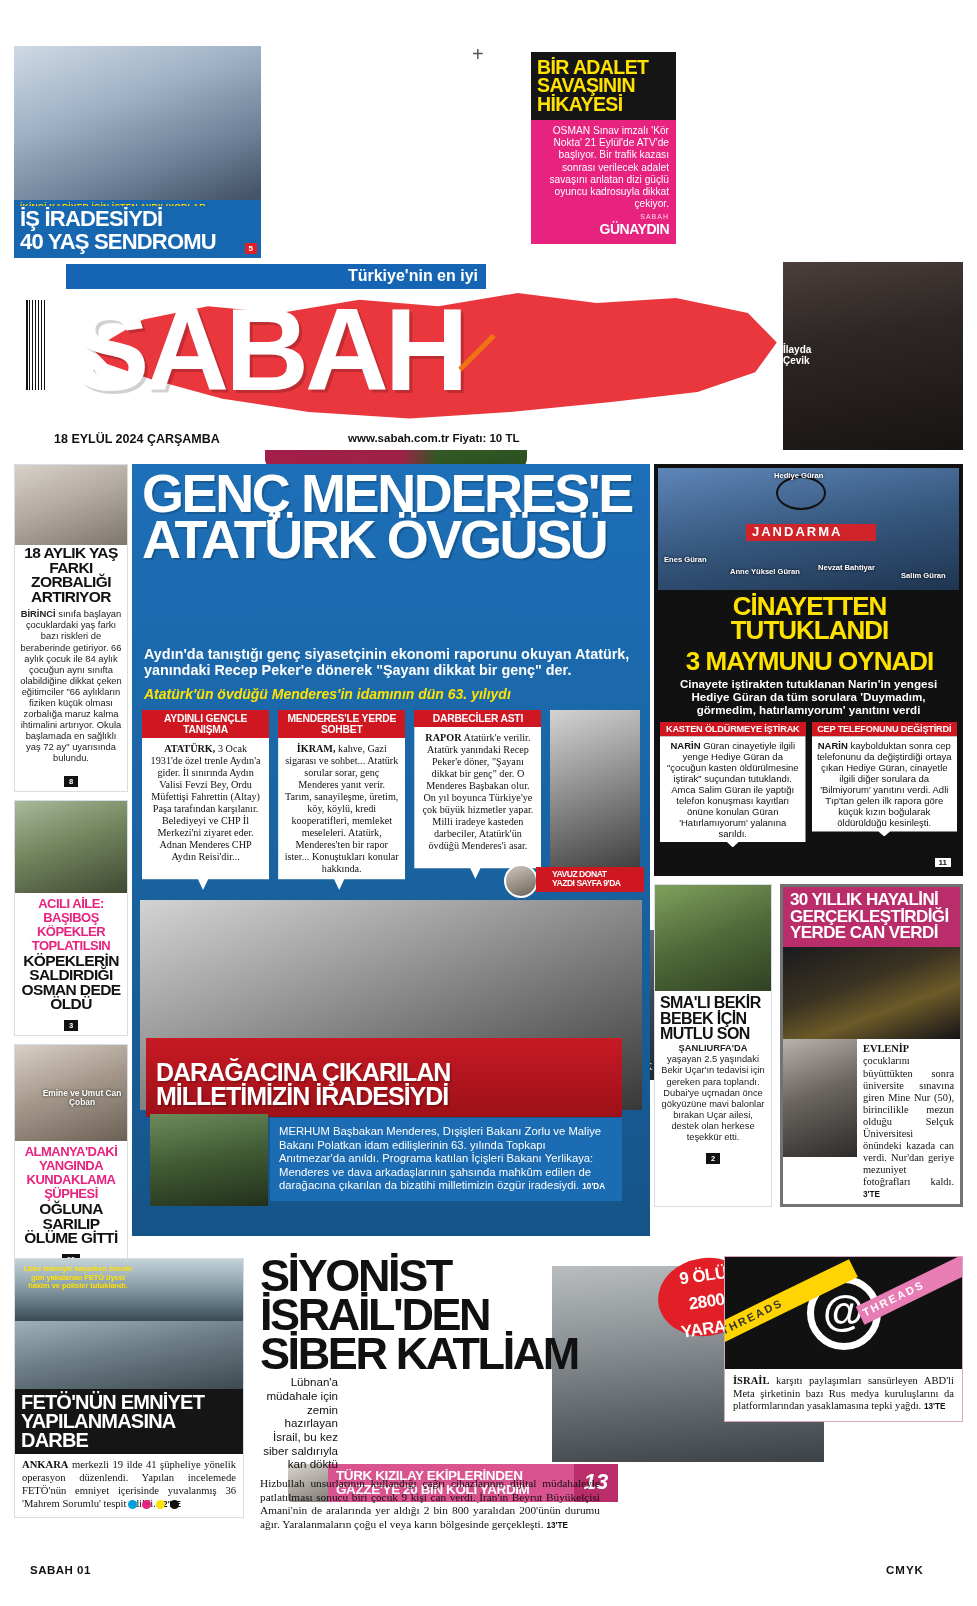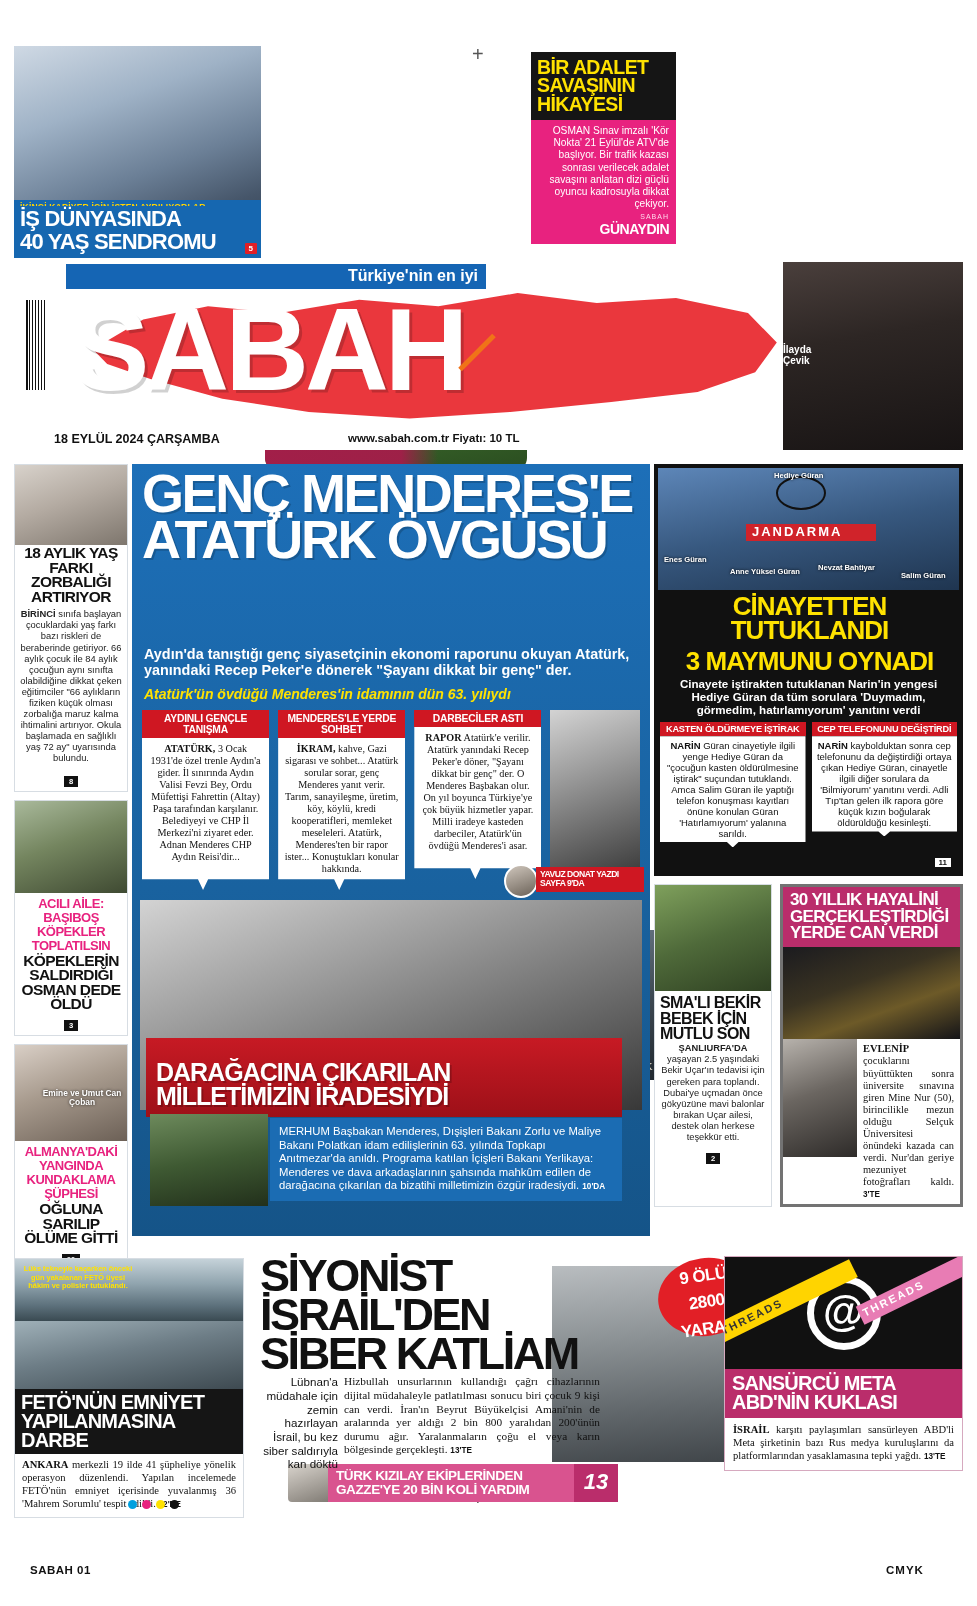--- a/index.html
+++ b/index.html
@@ -109,21 +109,21 @@
   .tri-col { width:142px; }
   .tri-hdr { background:#cf1722; color:#fff; font-size:10.3px; text-align:center; padding:3px 2px; letter-spacing:-.2px; }
   .tri-body { background:#fff; color:#111; font-size:10.2px; line-height:1.18; padding:5px 6px 8px 6px; text-align:center;
     font-family:"Liberation Serif", serif;
     clip-path: polygon(0 0,100% 0,100% 93%,52% 93%,48% 100%,44% 93%,0 93%); min-height:152px;}
   .tri-body b { font-weight:bold; }
   .tri-photo { width:100px; height:168px; }
 
   .donat { position:absolute; right:6px; top:400px; width:140px; height:34px; }
   .donat-av { position:absolute; left:0; top:0; width:34px; height:34px; border-radius:50%; background:linear-gradient(160deg,#cfc6bc,#6b6258); border:2px solid #fff; }
-  .donat-lbl { position:absolute; left:32px; top:3px; width:108px; background:#cf1722; color:#fff; font-size:8.6px; line-height:1.1; padding:3px 4px; }
+  .donat-lbl { position:absolute; left:32px; top:3px; width:108px; background:#cf1722; color:#fff; font-size:8.6px; line-height:1.1; padding:3px 16px; }
 
   .mid-photo { position:absolute; left:8px; top:436px; width:502px; height:210px; }
   .darag { position:absolute; left:14px; top:574px; width:476px; }
   .darag-h { background:linear-gradient(180deg,#c71a24,#9d1018); color:#fff; font-size:25px; line-height:.95; letter-spacing:-1px; padding:23px 10px 8px 10px; text-shadow:2px 2px 0 rgba(0,0,0,.2); }
   .darag-b { position:absolute; left:124px; top:80px; width:352px; background:#1b6cb3; color:#fff; font-size:11.3px; line-height:1.2; padding:7px 9px 8px 9px; }
   .anitmezar { position:absolute; left:4px; top:76px; width:118px; height:92px; }
 
   
   #left-col { left:14px; top:464px; width:114px; }
   .lb { background:#fff; border:1px solid #d7dde3; margin-bottom:8px; position:relative; }
@@ -208,21 +208,21 @@
 <body>
 
 <div class="page">
 
   <div class="reg abs" style="left:472px; top:44px;">+</div>
   <div class="reg abs" style="left:472px; top:1488px;">+</div>
 
   <div class="abs bx-office photo ph-office">
     <div class="office-kicker">İKİNCİ KARİYER İÇİN İŞTEN AYRILIYORLAR</div>
     <div class="office-head cond">
-      <div>İŞ DÜNYASINDA</div>
+      <div>İŞ İRADESİYDİ</div>
       <div>40 YAŞ SENDROMU</div>
     </div>
     <div class="pagebadge">5</div>
   </div>
 
   <div class="abs bx-sigara photo ph-park">
     <div class="sigara-tint"></div>
     <div class="nosmoke"></div>
     <div class="sigara-head cond">AVRUPA'DA AÇIK ALANLARDA DA SİGARA YASAKLANIYOR</div>
     <div class="sigara-body">AVRUPA Birliği, açık alanlarda sigara ve elektronik sigarayı yasaklamak için harekete geçti. AB Komisyonu, kafe terasları, otobüs durakları ve çocukların bulunduğu alanlarda da sigara yasağı önerecek. 2'DE</div>
@@ -445,21 +445,21 @@
         <b class="pg">12'DE</b>
       </div>
     </div>
 
     <div class="siyo">
       <div class="siyo-photo photo ph-crowd"></div>
       <div class="siyo-h cond" style="position:relative; z-index:2;">
         <div>SİYONİST İSRAİL'DEN</div>
         <div>SİBER KATLİAM</div>
       </div>
-      <div class="siyo-row" style="position:relative; z-index:2;">
+      <div class="siyo-row" style="position:relative; z-index:2;flex-direction:column;">
         <div class="siyo-lead">Lübnan'a müdahale için zemin hazırlayan İsrail, bu kez siber saldırıyla kan döktü</div>
         <div class="siyo-body serif">
           <span>Hizbullah unsurlarının kullandığı çağrı cihazlarının dijital müdahaleyle patlatılması sonucu biri çocuk 9 kişi can verdi. İran'ın Beyrut Büyükelçisi Amani'nin de aralarında yer aldığı 2 bin 800 yaralıdan 200'ünün durumu ağır. Yaralanmaların çoğu el veya karın bölgesinde gerçekleşti.</span>
           <b class="pg">13'TE</b>
         </div>
       </div>
       <div class="oldu cond">
         <div>9 ÖLÜ</div>
         <div>2800</div>
         <div>YARALI</div>
@@ -473,24 +473,20 @@
         <div class="kizilay-no">13</div>
       </div>
     </div>
 
     <div class="meta">
       <div class="meta-photo ph-threads">
         <div class="threads-ring"></div>
         <div class="tape" style="left:-14px; top:34px; width:150px; background:#ffd400; color:#333;">THREADS</div>
         <div class="tape" style="left:128px; top:18px; width:140px; background:#e87cb4;">THREADS</div>
       </div>
-      <div class="meta-h cond">
-        <div>SANSÜRCÜ META</div>
-        <div>ABD'NİN KUKLASI</div>
-      </div>
       <div class="meta-b serif">
         <b>İSRAİL</b>
         <span>karşıtı paylaşımları sansürleyen ABD'li Meta şirketinin bazı Rus medya kuruluşlarını da platformlarından yasaklamasına tepki yağdı.</span>
         <b class="pg">13'TE</b>
       </div>
     </div>
   </div>
 
   <div class="dots">
     <i style="background:#00a0df"></i>

